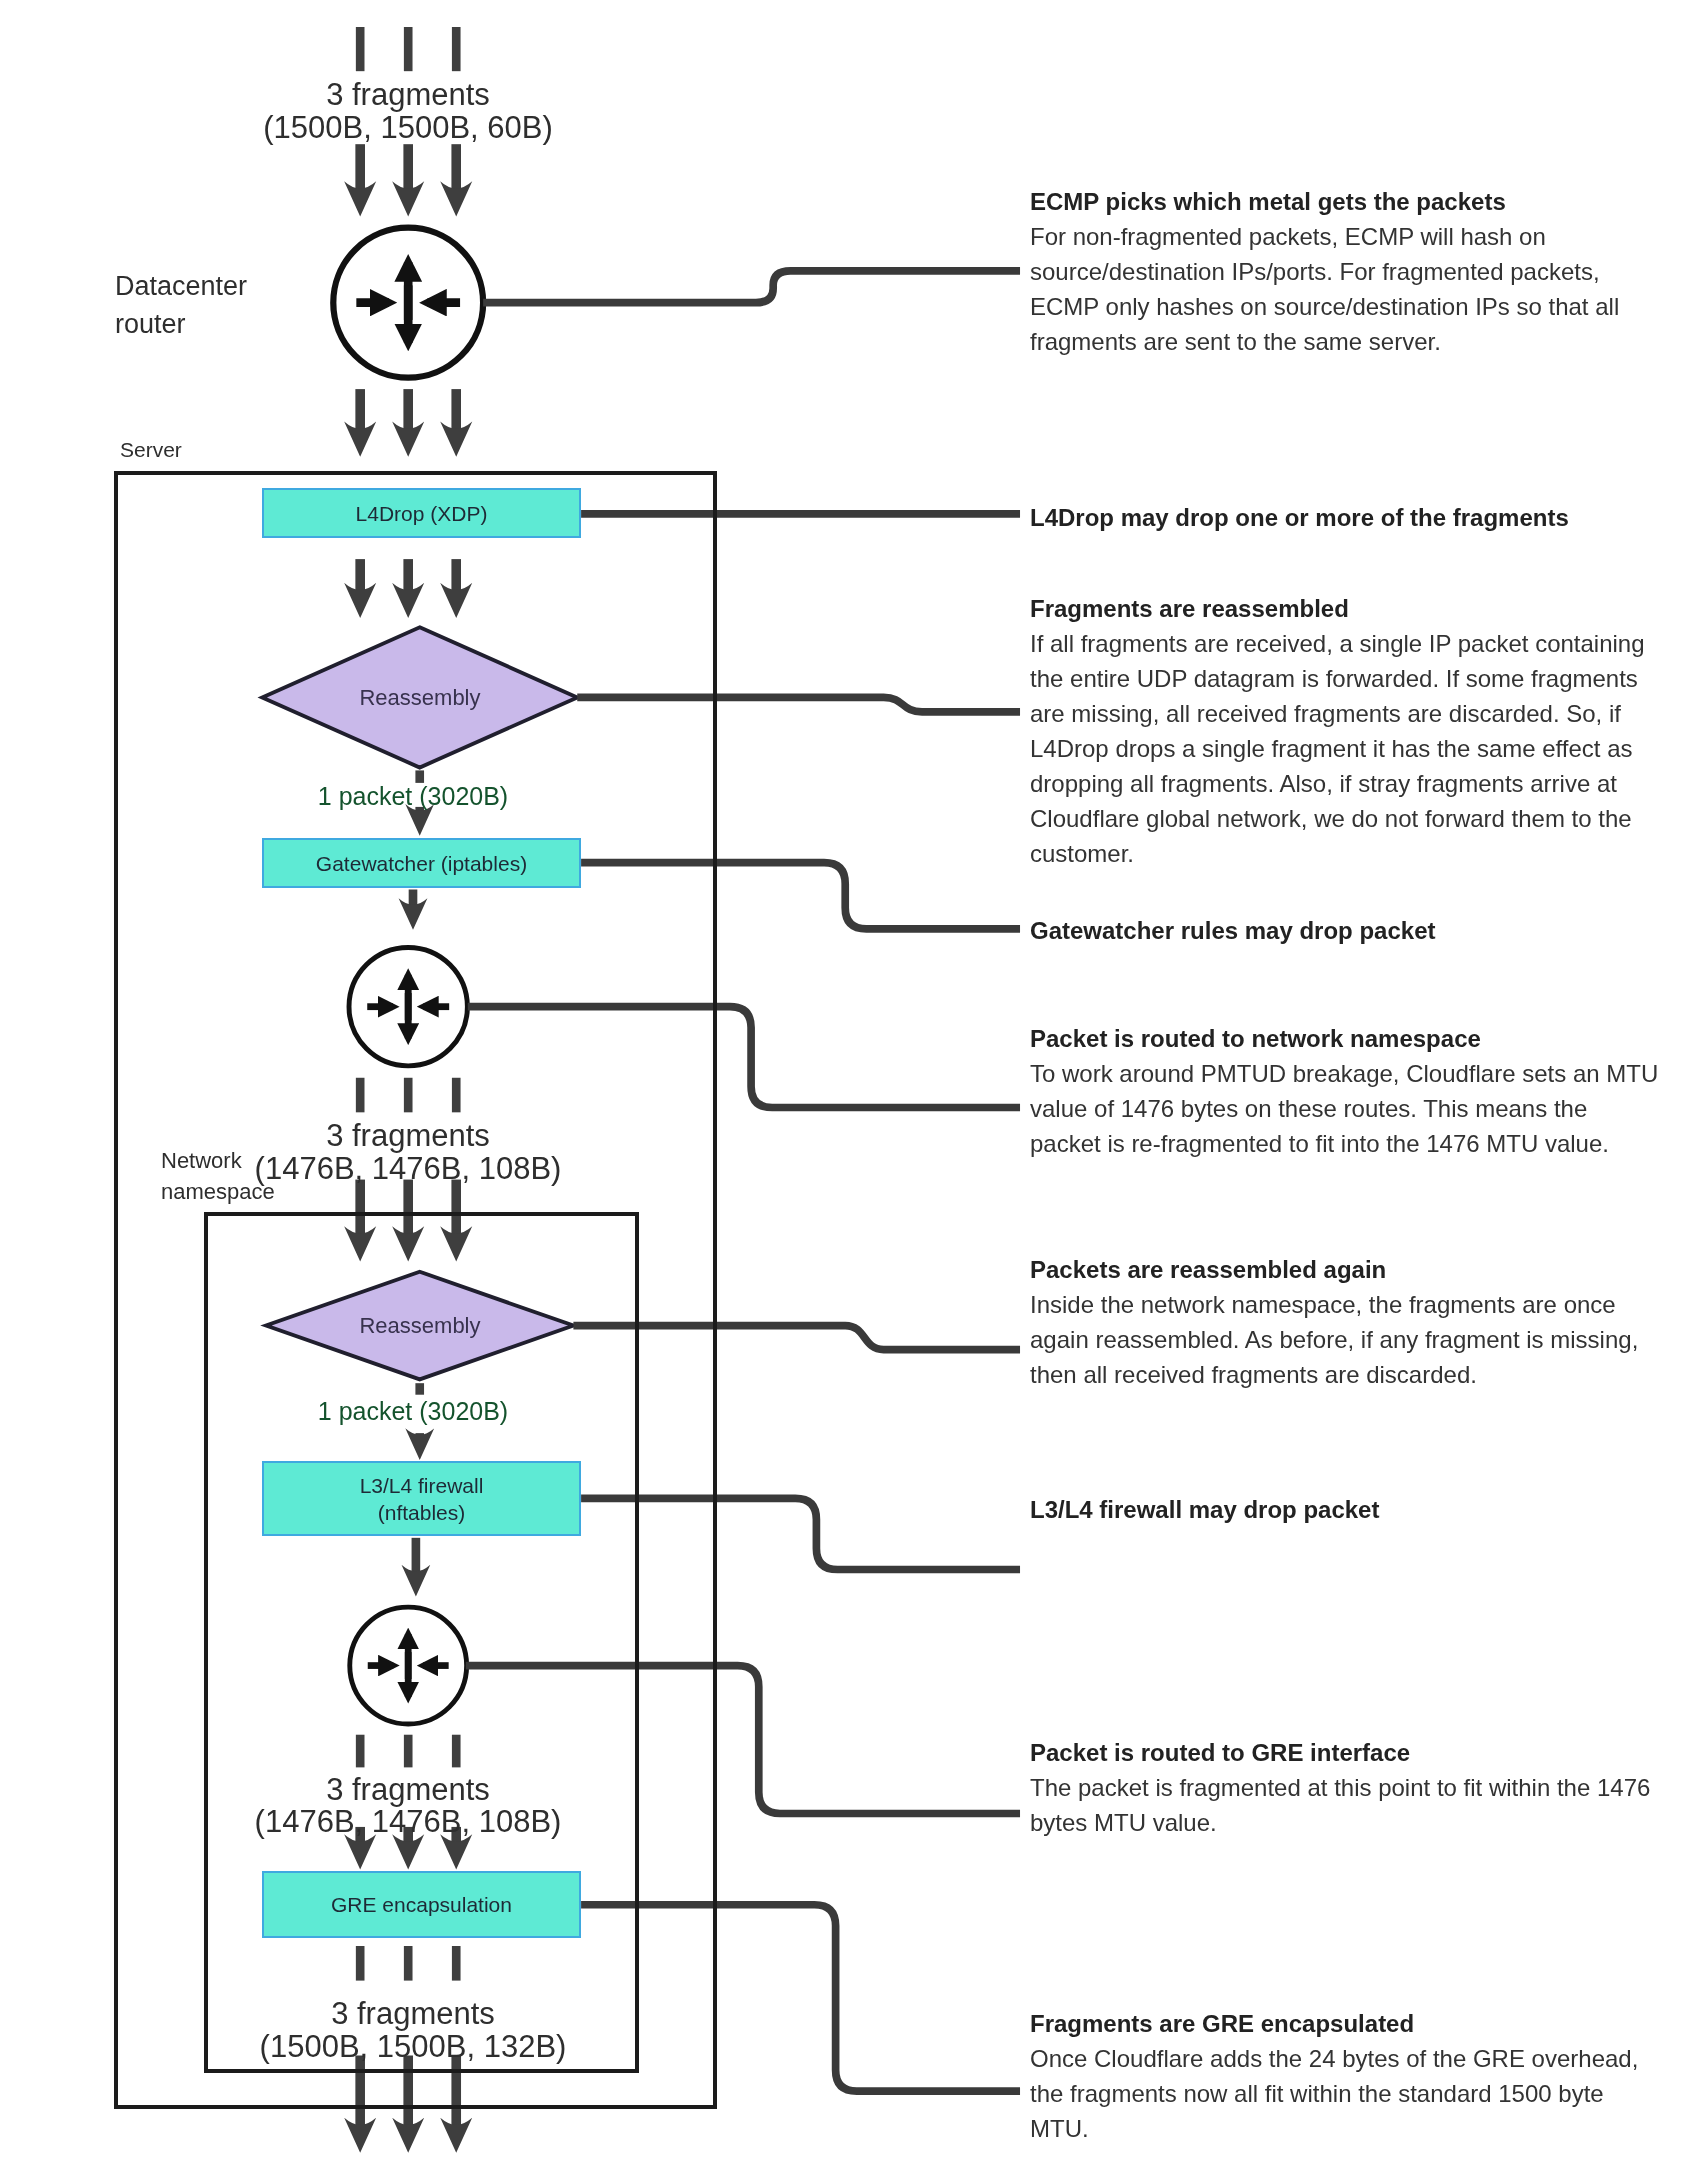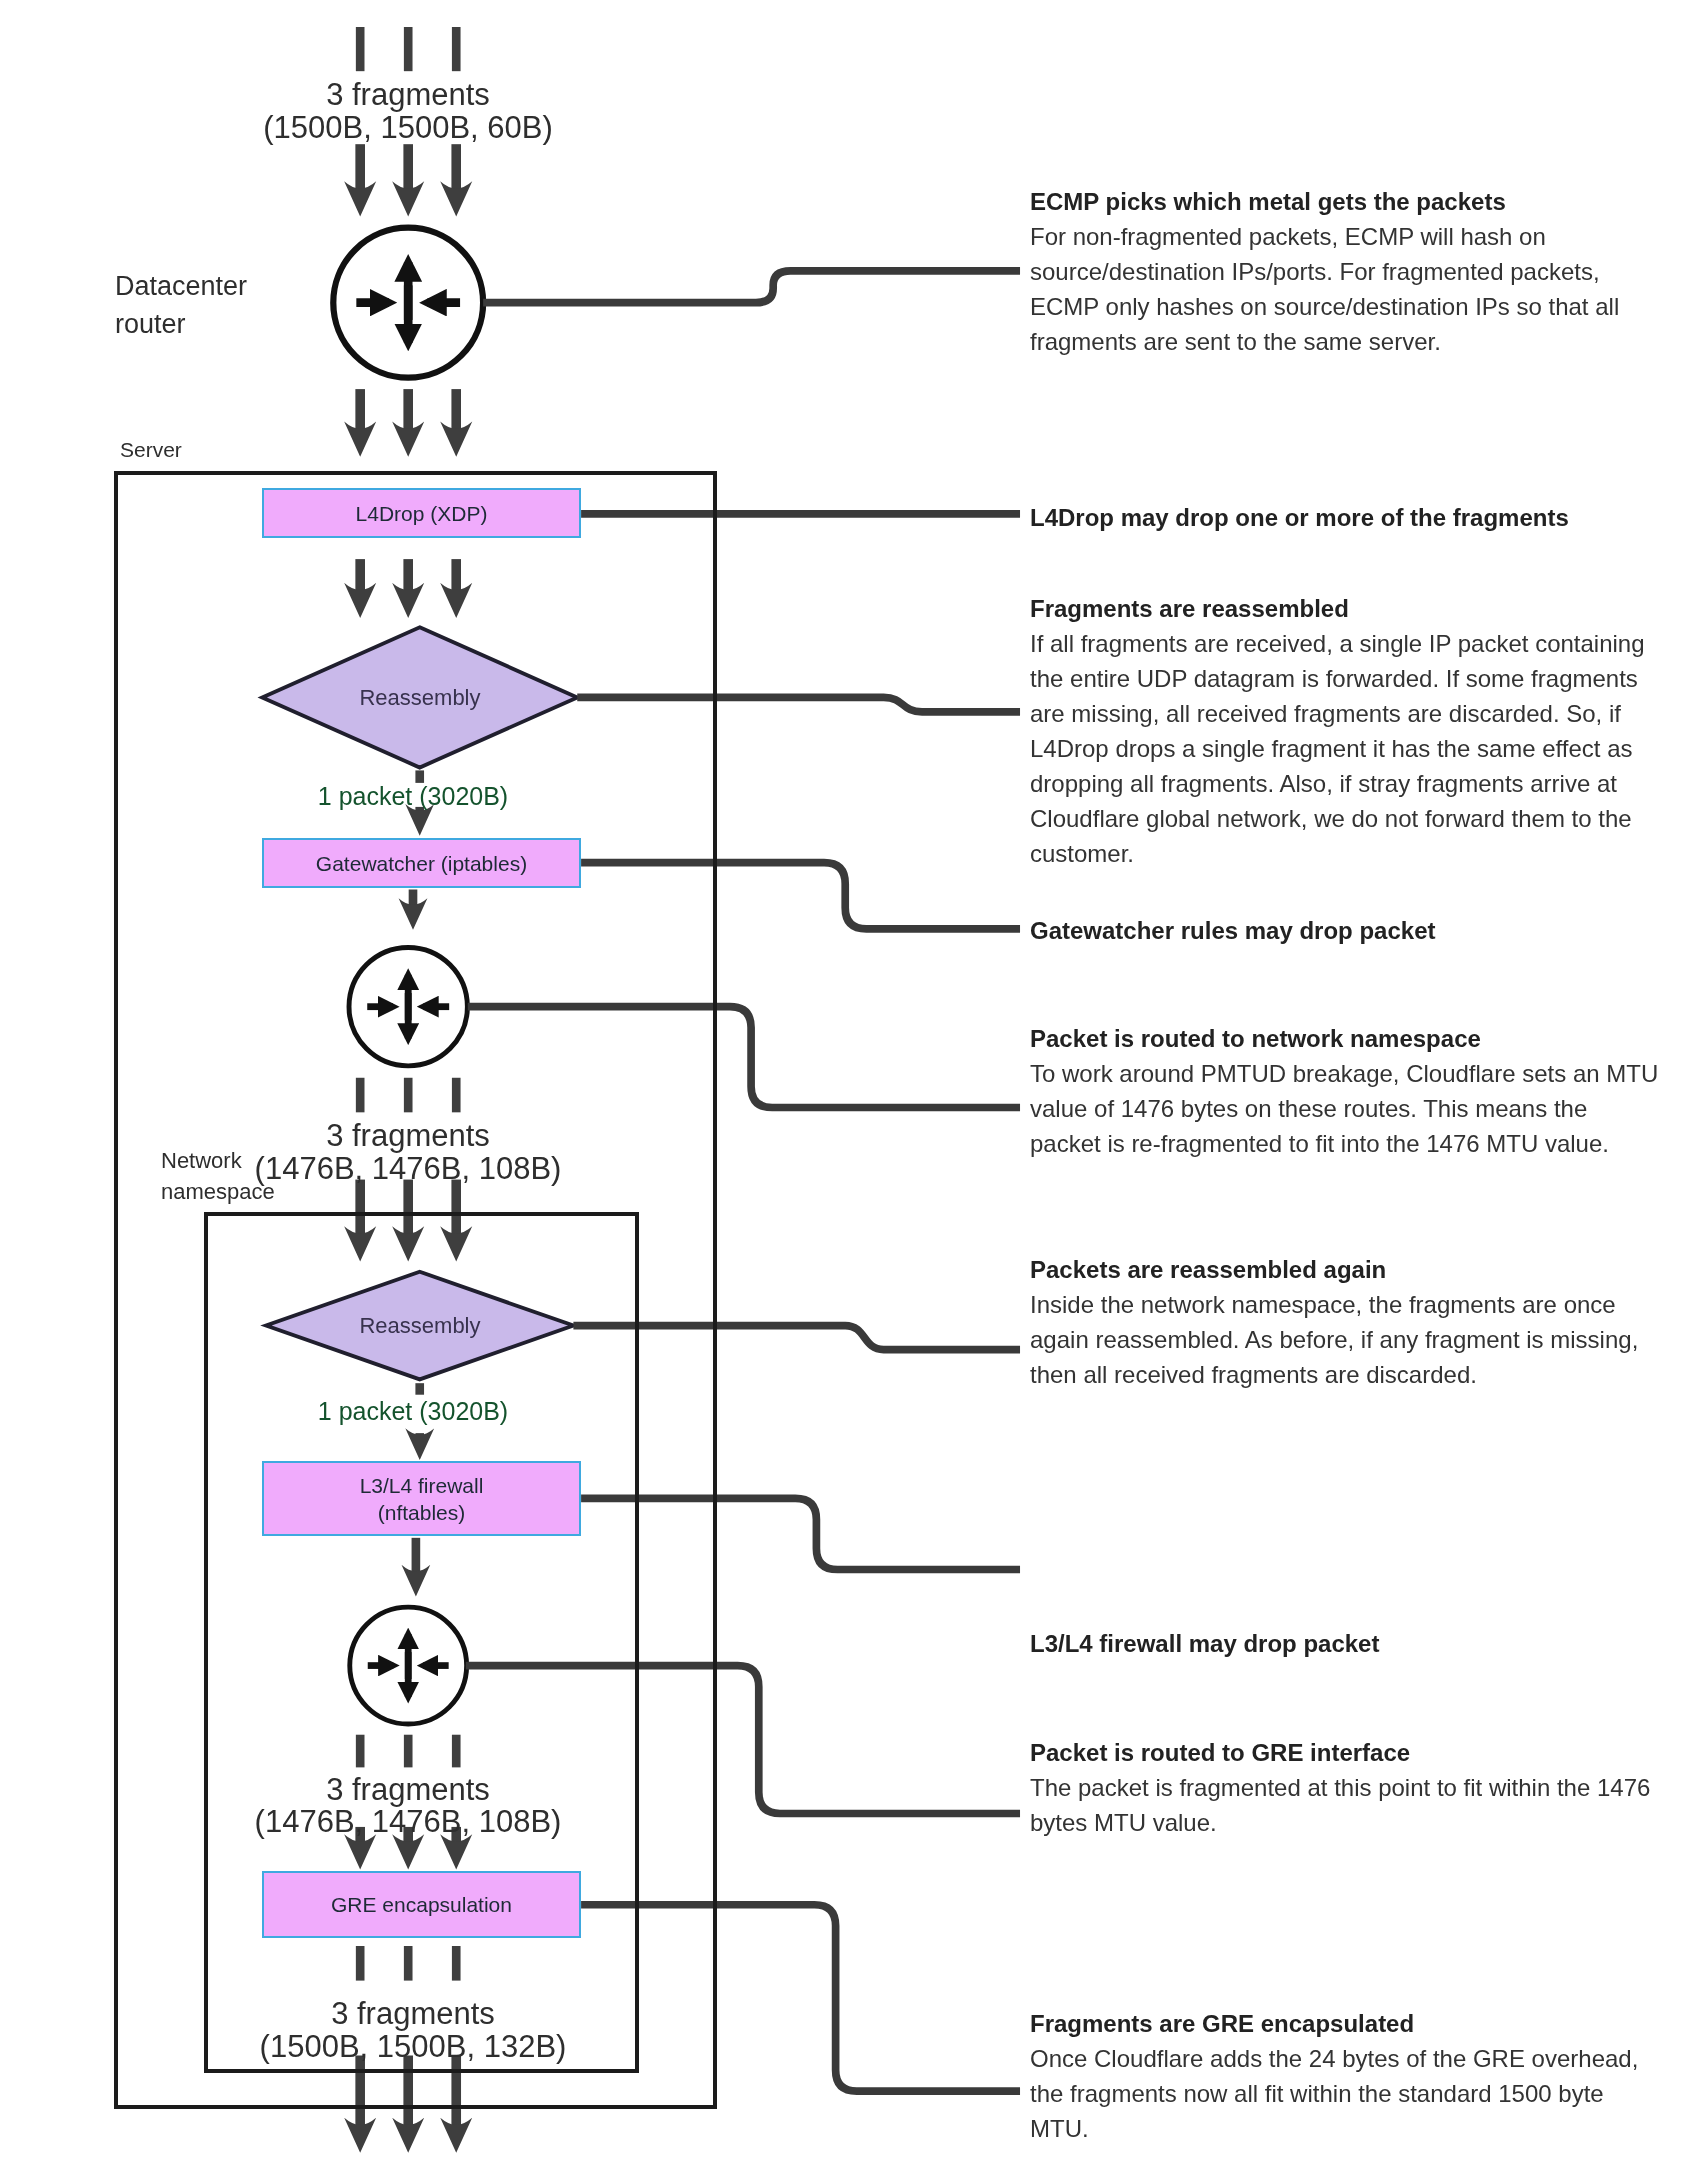--- a/index.html
+++ b/index.html
@@ -1,20 +1,20 @@
 <!DOCTYPE html>
 <html><head>
 <meta charset="utf-8">
 <style>
   html,body{margin:0;padding:0;background:#fff;}
   #stage{position:relative;width:1701px;height:2168px;background:#fff;overflow:hidden;
          font-family:"Liberation Sans","DejaVu Sans",sans-serif;color:#333;}
   #diagram-svg{position:absolute;left:0;top:0;width:1701px;height:2168px;}
   .outerbox{position:absolute;border:4.8px solid #1b1b1b;box-sizing:border-box;background:transparent;}
-  .cyanbox{position:absolute;background:#f0abfc;border:2.9px solid #3fa9e0;box-sizing:border-box;
+  .cyanbox{position:absolute;background:#5eead4;border:2.9px solid #3fa9e0;box-sizing:border-box;
            display:flex;flex-direction:column;align-items:center;justify-content:center;
            text-align:center;color:#1e2a36;font-size:21px;line-height:27px;}
   .diamond-label{position:absolute;text-align:center;color:#38324e;font-size:22px;
            display:flex;align-items:center;justify-content:center;}
   .flowlabel{position:absolute;text-align:center;color:#2e2e2e;font-size:31px;white-space:nowrap;
            transform:translateX(-50%);}
   .packetlabel{position:absolute;text-align:left;color:#14532d;font-size:25px;white-space:nowrap;
            transform:translateX(-50%);}
   .sideLabel{position:absolute;color:#2e2e2e;}
   .annotation{position:absolute;left:1030px;width:634px;font-size:24px;line-height:35px;color:#333;}
@@ -196,21 +196,21 @@
     <p></p>
   </div>
   <div class="annotation" style="top:1021px;">
     <h3>Packet is routed to network namespace</h3>
     <p>To work around PMTUD breakage, Cloudflare sets an MTU value of 1476 bytes on these routes. This means the packet is re-fragmented to fit into the 1476 MTU value.</p>
   </div>
   <div class="annotation" style="top:1252px;">
     <h3>Packets are reassembled again</h3>
     <p>Inside the network namespace, the fragments are once again reassembled. As before, if any fragment is missing, then all received fragments are discarded.</p>
   </div>
-  <div class="annotation" style="top:1626px;">
+  <div class="annotation" style="top:1492px;">
     <h3>L3/L4 firewall may drop packet</h3>
     <p></p>
   </div>
   <div class="annotation" style="top:1735px;">
     <h3>Packet is routed to GRE interface</h3>
     <p>The packet is fragmented at this point to fit within the 1476 bytes MTU value.</p>
   </div>
   <div class="annotation" style="top:2006px;">
     <h3>Fragments are GRE encapsulated</h3>
     <p>Once Cloudflare adds the 24 bytes of the GRE overhead, the fragments now all fit within the standard 1500 byte MTU.</p>

